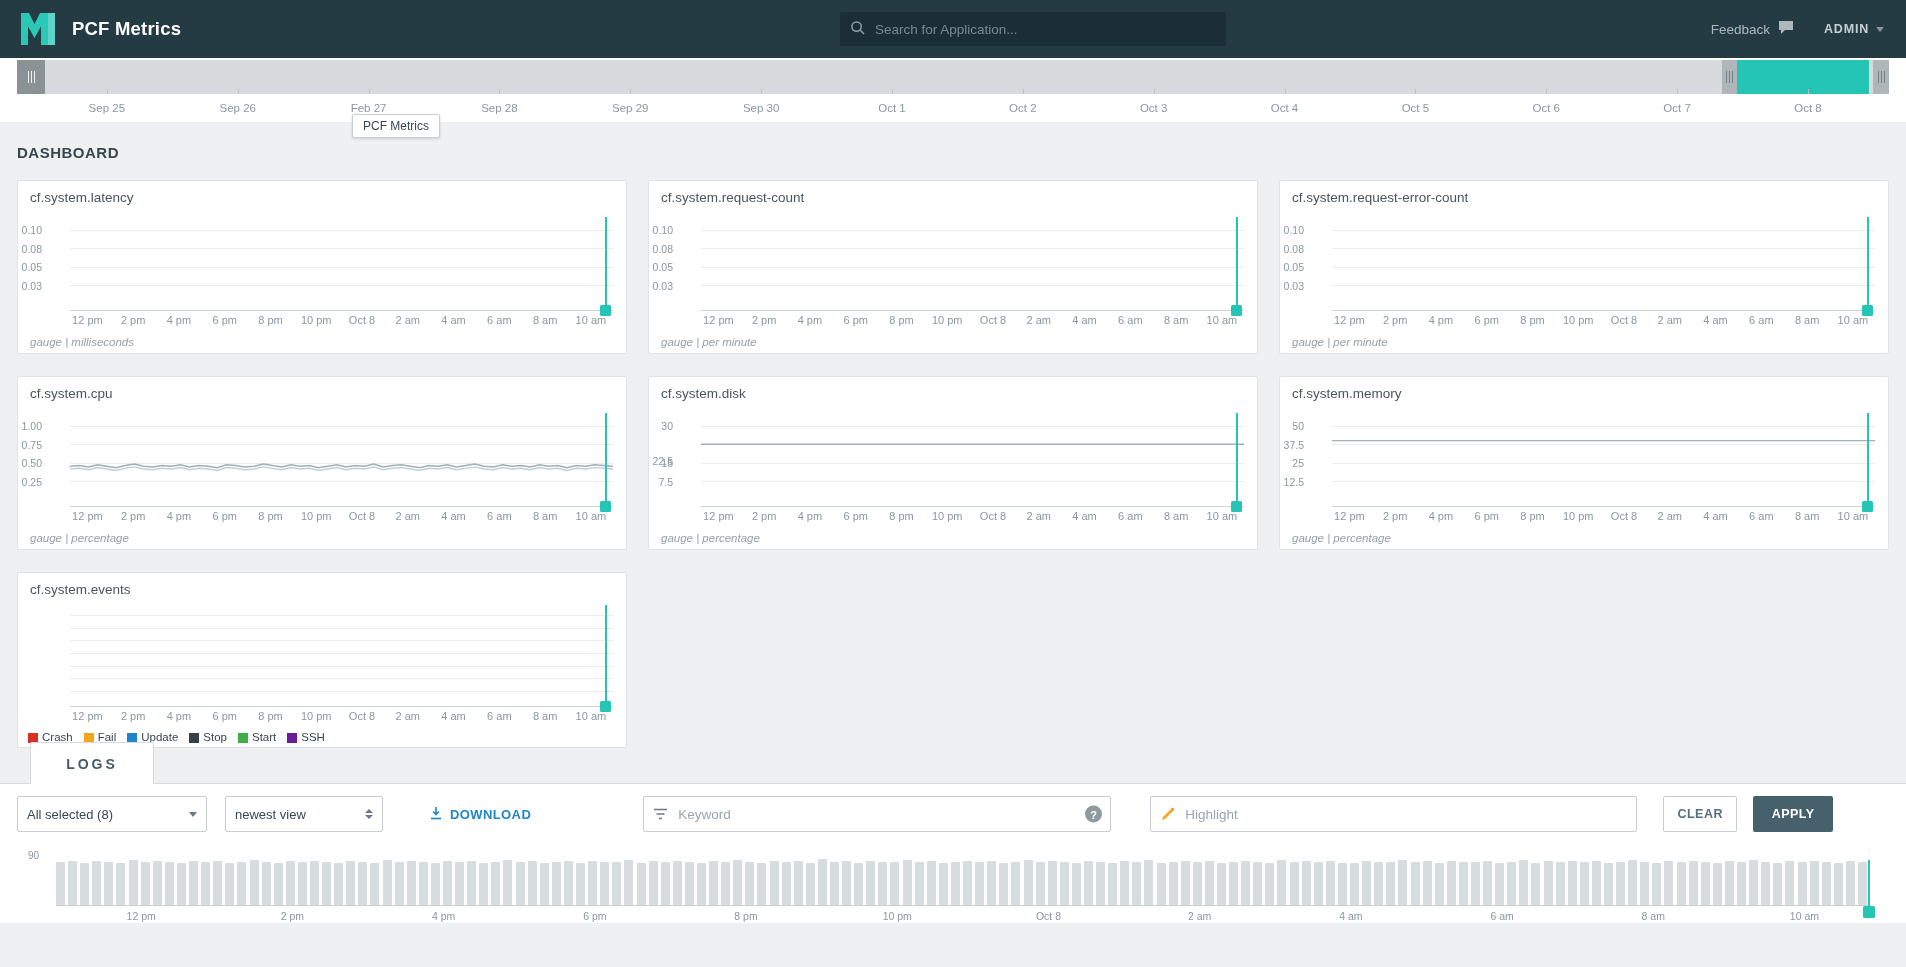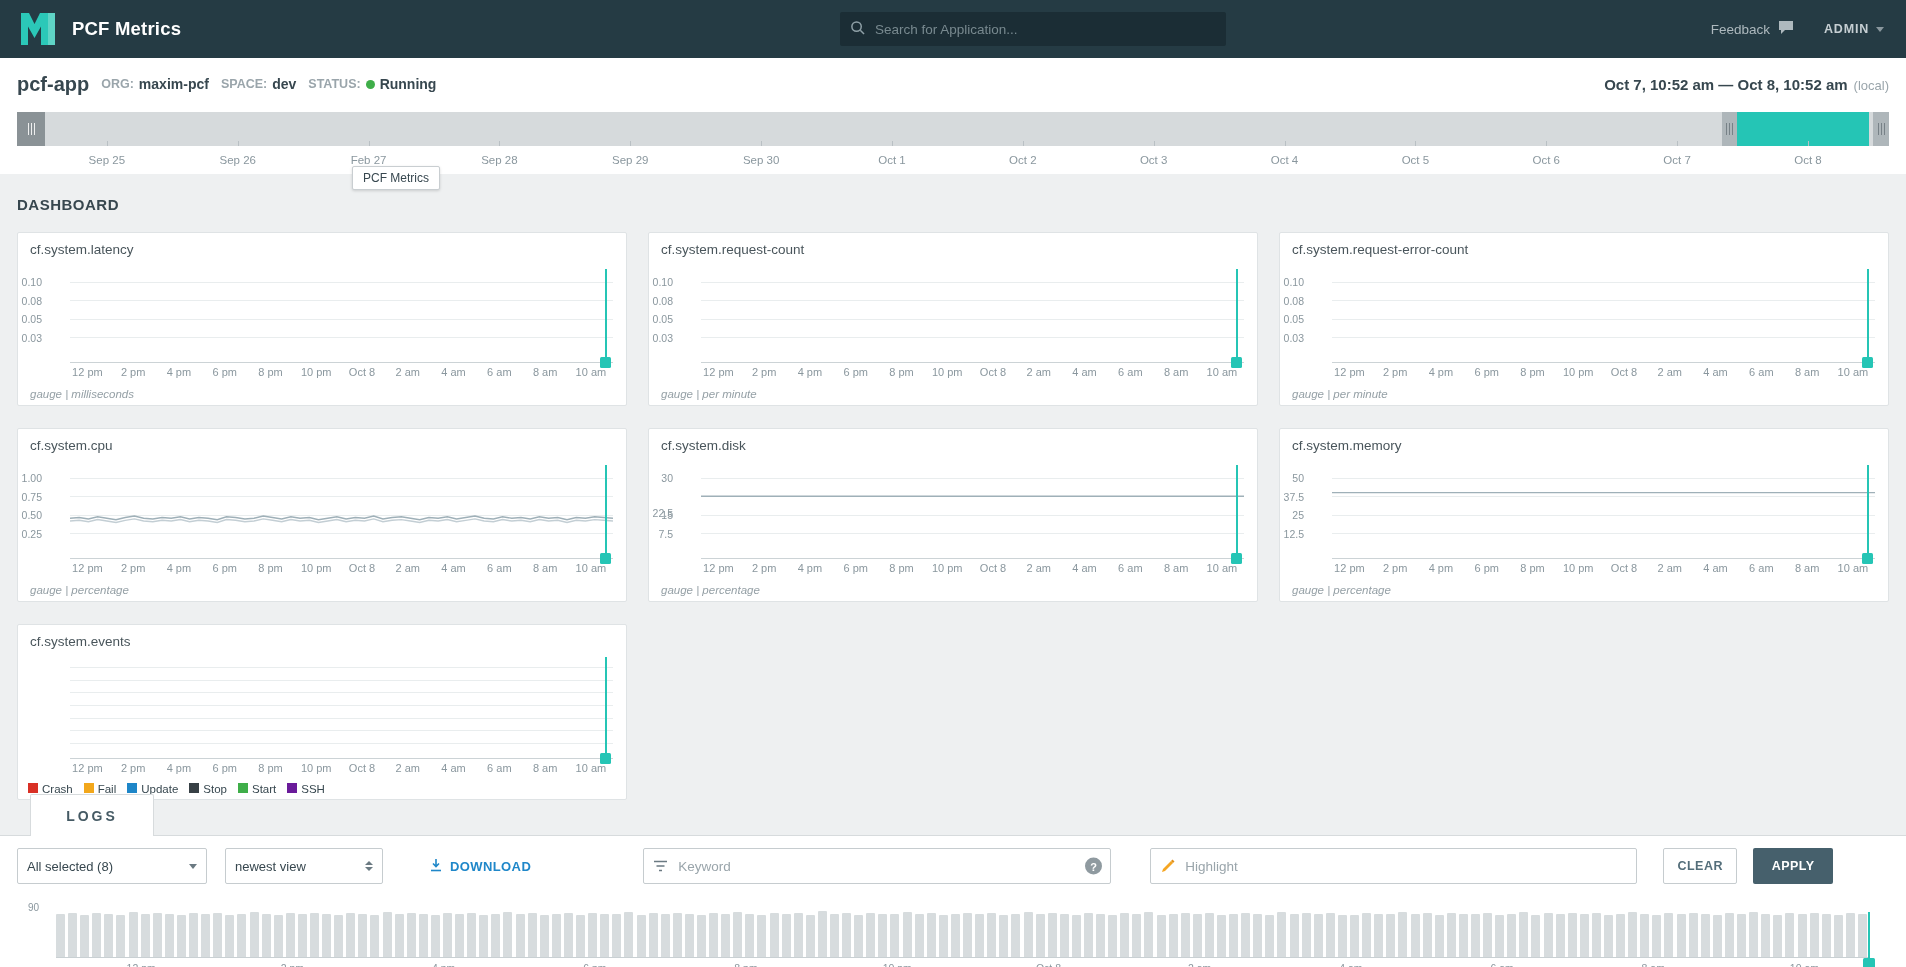--- a/index.html
+++ b/index.html
@@ -78,21 +78,21 @@
   .series{position:absolute;left:0;top:0;width:100%;height:100%;}
   .series .line{fill:none;stroke:#9fb0b8;stroke-width:1.4px;}
   .series .line.ghost{stroke:#c3ced4;}
   .marker-line{position:absolute;top:0;bottom:0;right:6px;width:2.5px;background:var(--teal);}
   .marker-handle{position:absolute;right:2px;bottom:-6px;width:11px;height:11px;background:var(--teal);border-radius:1.5px;cursor:ew-resize;}
   .xlabels{position:absolute;left:52px;right:13px;top:133px;height:14px;}
   .tall .xlabels{top:137px;}
   .xlab{position:absolute;transform:translateX(-50%);font-size:11px;color:var(--muted);white-space:nowrap;}
   .chart-footer{position:absolute;left:12px;bottom:5px;font-style:italic;font-size:11.5px;color:#95a0a6;}
   .legend{position:absolute;left:10px;bottom:4px;display:flex;gap:11px;align-items:center;}
-  .legend-item{display:flex;align-items:flex-start;gap:4px;}
+  .legend-item{display:flex;align-items:flex-end;gap:4px;}
   .swatch{width:10px;height:10px;}
   .legend-label{font-size:11.5px;color:var(--dark);}
 
   
   .logs-tab{position:relative;z-index:3;margin:-6px 0 0 30px;width:124px;height:42px;background:#fff;border:1px solid #d7dbdd;border-bottom:none;border-radius:2px 2px 0 0;display:flex;align-items:center;justify-content:center;font-size:14px;font-weight:bold;color:#455a64;letter-spacing:3px;cursor:pointer;}
   .logs-panel{position:relative;margin-top:-1px;background:#fff;border-top:1px solid #d7dbdd;height:140px;}
   .filter-row{display:flex;align-items:center;padding:12px 17px 0;}
   #source-select{width:190px;height:36px;}
   #sort-select{width:158px;height:36px;margin-left:18px;}
   .sort-carets{display:flex;flex-direction:column;gap:2px;margin-left:8px;}
@@ -151,34 +151,20 @@
     </div>
     <div class="admin">
       <span>ADMIN</span>
       <i class="caret"></i>
     </div>
   </div>
 </div>
 
 <div class="white-section">
 
-  <div class="app-header">
-    <span class="app-name">pcf-app</span>
-    <span class="meta-label">ORG:</span>
-    <span class="meta-value">maxim-pcf</span>
-    <span class="meta-label">SPACE:</span>
-    <span class="meta-value">dev</span>
-    <span class="meta-label">STATUS:</span>
-    <span class="status-dot"></span>
-    <span class="meta-value">Running</span>
-    <div class="range-wrap">
-      <span class="range">Oct 7, 10:52 am — Oct 8, 10:52 am</span>
-      <span class="range-suffix">(local)</span>
-    </div>
-  </div>
 
   <div class="timeline">
     <div class="track">
       <div class="tl-handle dark">
           <i></i>
           <i></i>
           <i></i>
         </div>
       <div class="selection"></div>
       <div class="tl-handle light sel-left">

